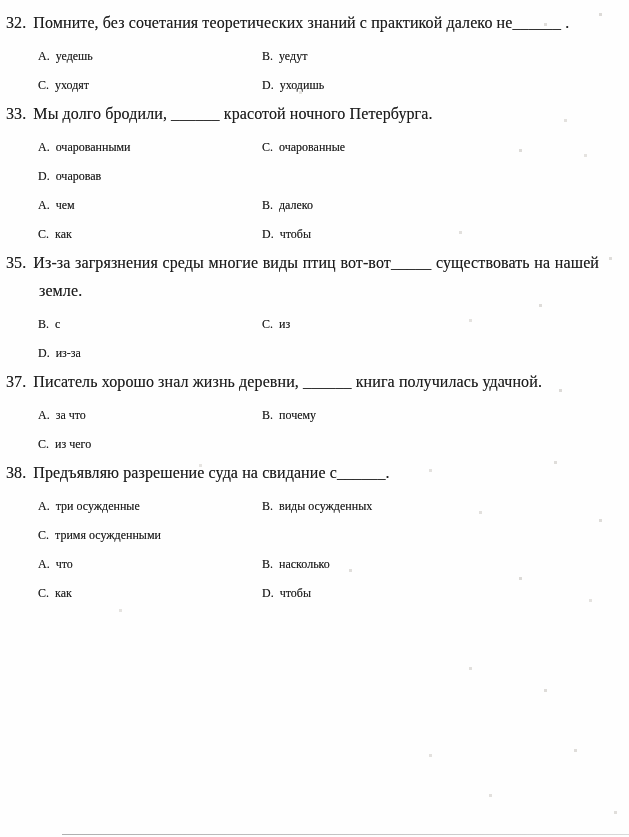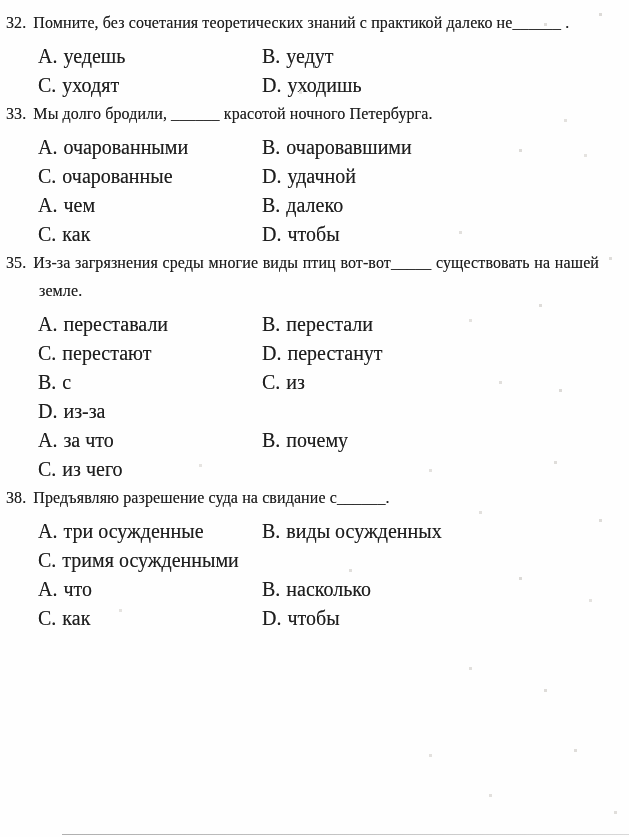--- a/index.html
+++ b/index.html
@@ -42,21 +42,21 @@
     text-shadow: 0 0 0.5px rgba(30,30,30,0.55);
   }
   .qnum { margin-right: 7px; }
   .options {
     display: grid;
     grid-template-columns: 224px auto;
     row-gap: 9px;
     margin: 9px 0 0 32px;
   }
   .option {
-    font-size: 20px;
+    font-size: 12px;
     line-height: 20px;
     height: 20px;
     white-space: nowrap;
     text-shadow: 0 0 0.5px rgba(30,30,30,0.55);
   }
   .opt-label { margin-right: 6px; }
   
   .bottom-artifact {
     position: absolute;
     left: 62px;
@@ -83,65 +83,56 @@
 
   <div class="option"><span class="opt-label">D.</span><span class="opt-text">уходишь</span></div>
 </div>
   </div>
 
   <div class="question">
     <div class="stem"><span class="qnum">33.</span><span class="qtext">Мы долго бродили, ______ красотой ночного Петербурга.</span></div>
     <div class="options">
   <div class="option"><span class="opt-label">A.</span><span class="opt-text">очарованными</span></div>
 
-  <div class="option"><span class="opt-label">B.</span><span class="opt-text">очаровавшими</span></div>
 
   <div class="option"><span class="opt-label">C.</span><span class="opt-text">очарованные</span></div>
 
-  <div class="option"><span class="opt-label">D.</span><span class="opt-text">удачной</span></div>
+  <div class="option"><span class="opt-label">D.</span><span class="opt-text">очаровав</span></div>
 </div>
   </div>
 
   <div class="question">
     <div class="options">
   <div class="option"><span class="opt-label">A.</span><span class="opt-text">чем</span></div>
 
   <div class="option"><span class="opt-label">B.</span><span class="opt-text">далеко</span></div>
 
   <div class="option"><span class="opt-label">C.</span><span class="opt-text">как</span></div>
 
   <div class="option"><span class="opt-label">D.</span><span class="opt-text">чтобы</span></div>
 </div>
   </div>
 
   <div class="question">
     <div class="stem"><span class="qnum">35.</span><span class="qtext">Из-за загрязнения среды многие виды птиц вот-вот_____ существовать на нашей земле.</span></div>
-    <div class="options">
-  <div class="option"><span class="opt-label">A.</span><span class="opt-text">переставали</span></div>
-
-  <div class="option"><span class="opt-label">B.</span><span class="opt-text">перестали</span></div>
-
-  <div class="option"><span class="opt-label">C.</span><span class="opt-text">перестают</span></div>
-
-  <div class="option"><span class="opt-label">D.</span><span class="opt-text">перестанут</span></div>
-</div>
   </div>
 
   <div class="question">
     <div class="options">
 
   <div class="option"><span class="opt-label">B.</span><span class="opt-text">с</span></div>
 
   <div class="option"><span class="opt-label">C.</span><span class="opt-text">из</span></div>
 
   <div class="option"><span class="opt-label">D.</span><span class="opt-text">из-за</span></div>
 </div>
   </div>
 
   <div class="question">
+    <div class="stem"><span class="qnum">37.</span><span class="qtext">Писатель хорошо знал жизнь деревни, ______ книга получилась удачной.</span></div>
     <div class="options">
   <div class="option"><span class="opt-label">A.</span><span class="opt-text">за что</span></div>
 
   <div class="option"><span class="opt-label">B.</span><span class="opt-text">почему</span></div>
 
   <div class="option"><span class="opt-label">C.</span><span class="opt-text">из чего</span></div>
 
 </div>
   </div>
 

